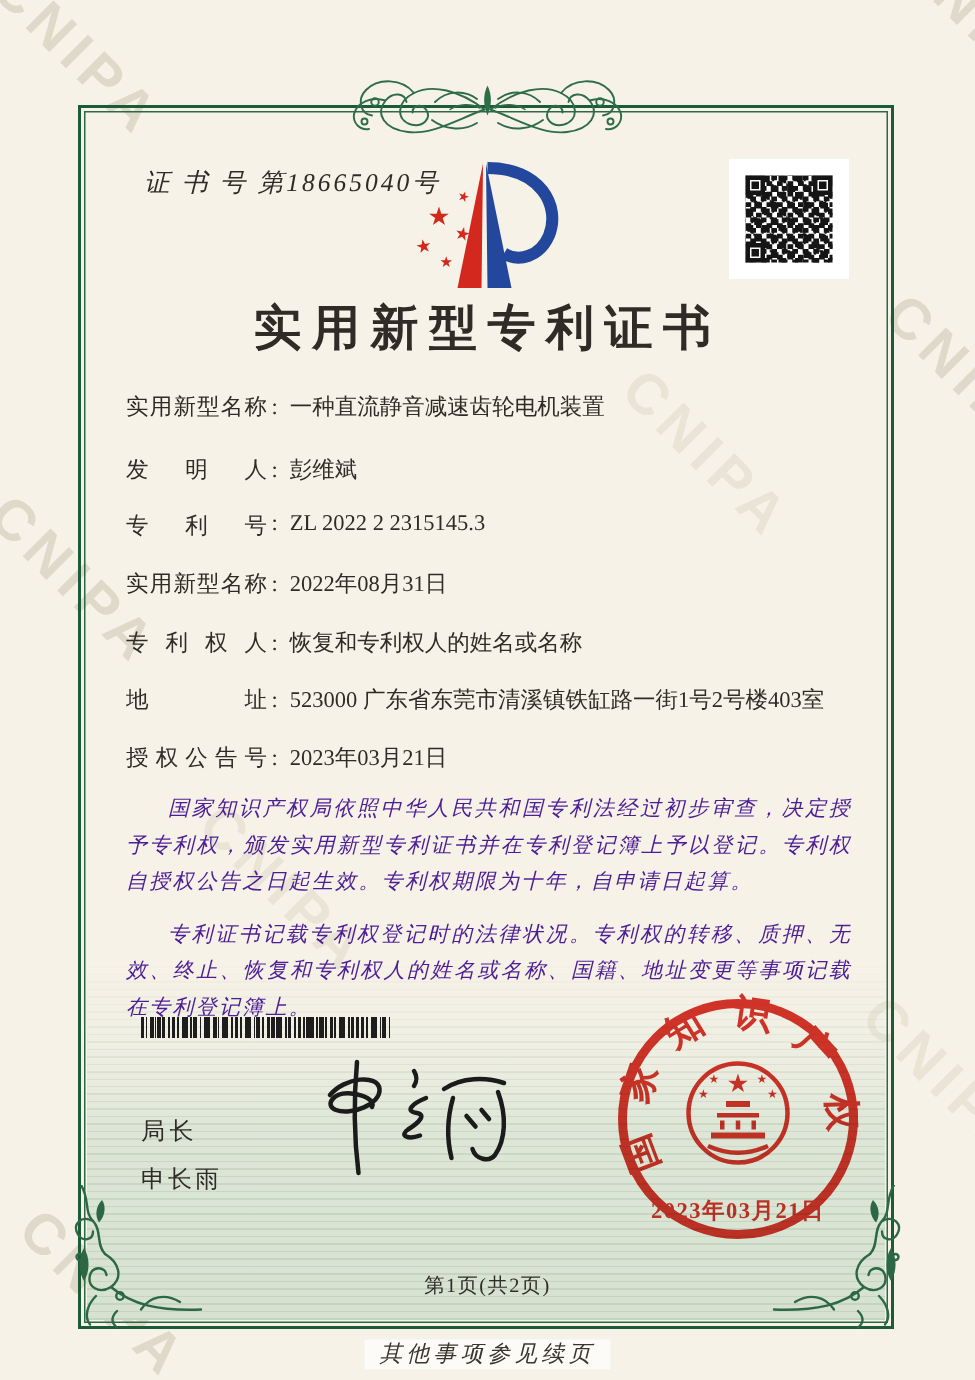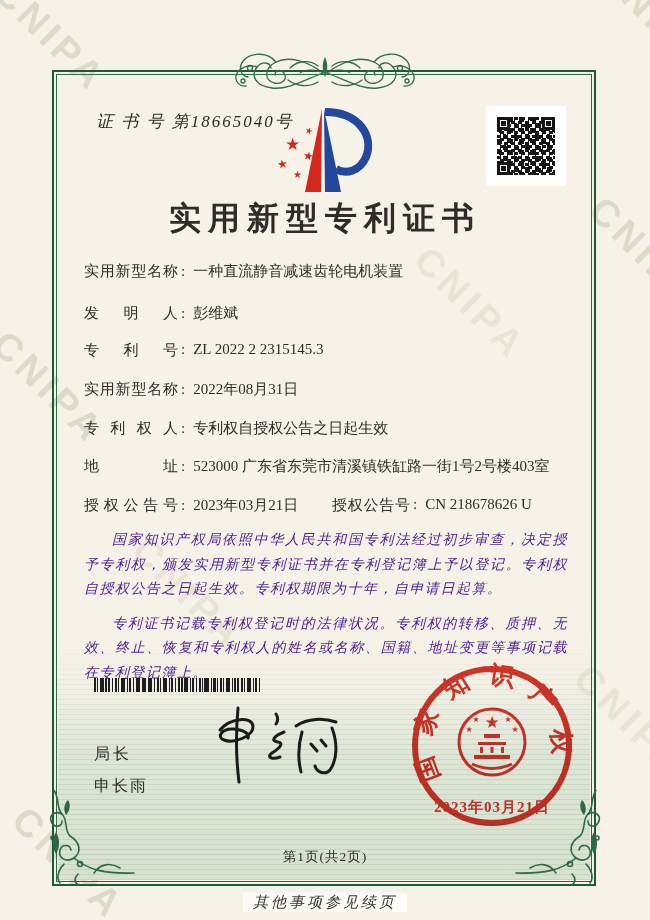--- a/index.html
+++ b/index.html
@@ -183,31 +183,28 @@
   <div class="frow" style="top:304px;">
     <span class="f-label">发明人</span><span class="f-colon">:</span><span>彭维斌</span>
   </div>
   <div class="frow" style="top:341px;">
     <span class="f-label">专利号</span><span class="f-colon">:</span><span>ZL 2022 2 2315145.3</span>
   </div>
   <div class="frow" style="top:380px;">
     <span class="f-label">实用新型名称</span><span class="f-colon">:</span><span>2022年08月31日</span>
   </div>
   <div class="frow" style="top:419px;">
-    <span class="f-label">专利权人</span><span class="f-colon">:</span><span>专利权自授权公告之日起生效</span>
+    <span class="f-label">专利权人</span><span class="f-colon">:</span><span>恢复和专利权人的姓名或名称</span>
   </div>
   <div class="frow" style="top:457px;">
     <span class="f-label">地址</span><span class="f-colon">:</span><span>523000 广东省东莞市清溪镇铁缸路一街1号2号楼403室</span>
   </div>
   <div class="frow" style="top:496px;width:482px;">
     <span>
       <span class="f-label">授权公告号</span><span class="f-colon">:</span><span>2023年03月21日</span>
-    </span>
-    <span class="pair2">
-      <span class="f-label">授权公告号</span><span class="f-colon">:</span><span>CN 218678626 U</span>
     </span>
   </div>
 </div>
 
 <div class="notice">
   <p>国家知识产权局依照中华人民共和国专利法经过初步审查，决定授予专利权，颁发实用新型专利证书并在专利登记簿上予以登记。专利权自授权公告之日起生效。专利权期限为十年，自申请日起算。</p>
   <p>专利证书记载专利权登记时的法律状况。专利权的转移、质押、无效、终止、恢复和专利权人的姓名或名称、国籍、地址变更等事项记载在专利登记簿上。</p>
 </div>
 
 <div class="barcode"></div>

